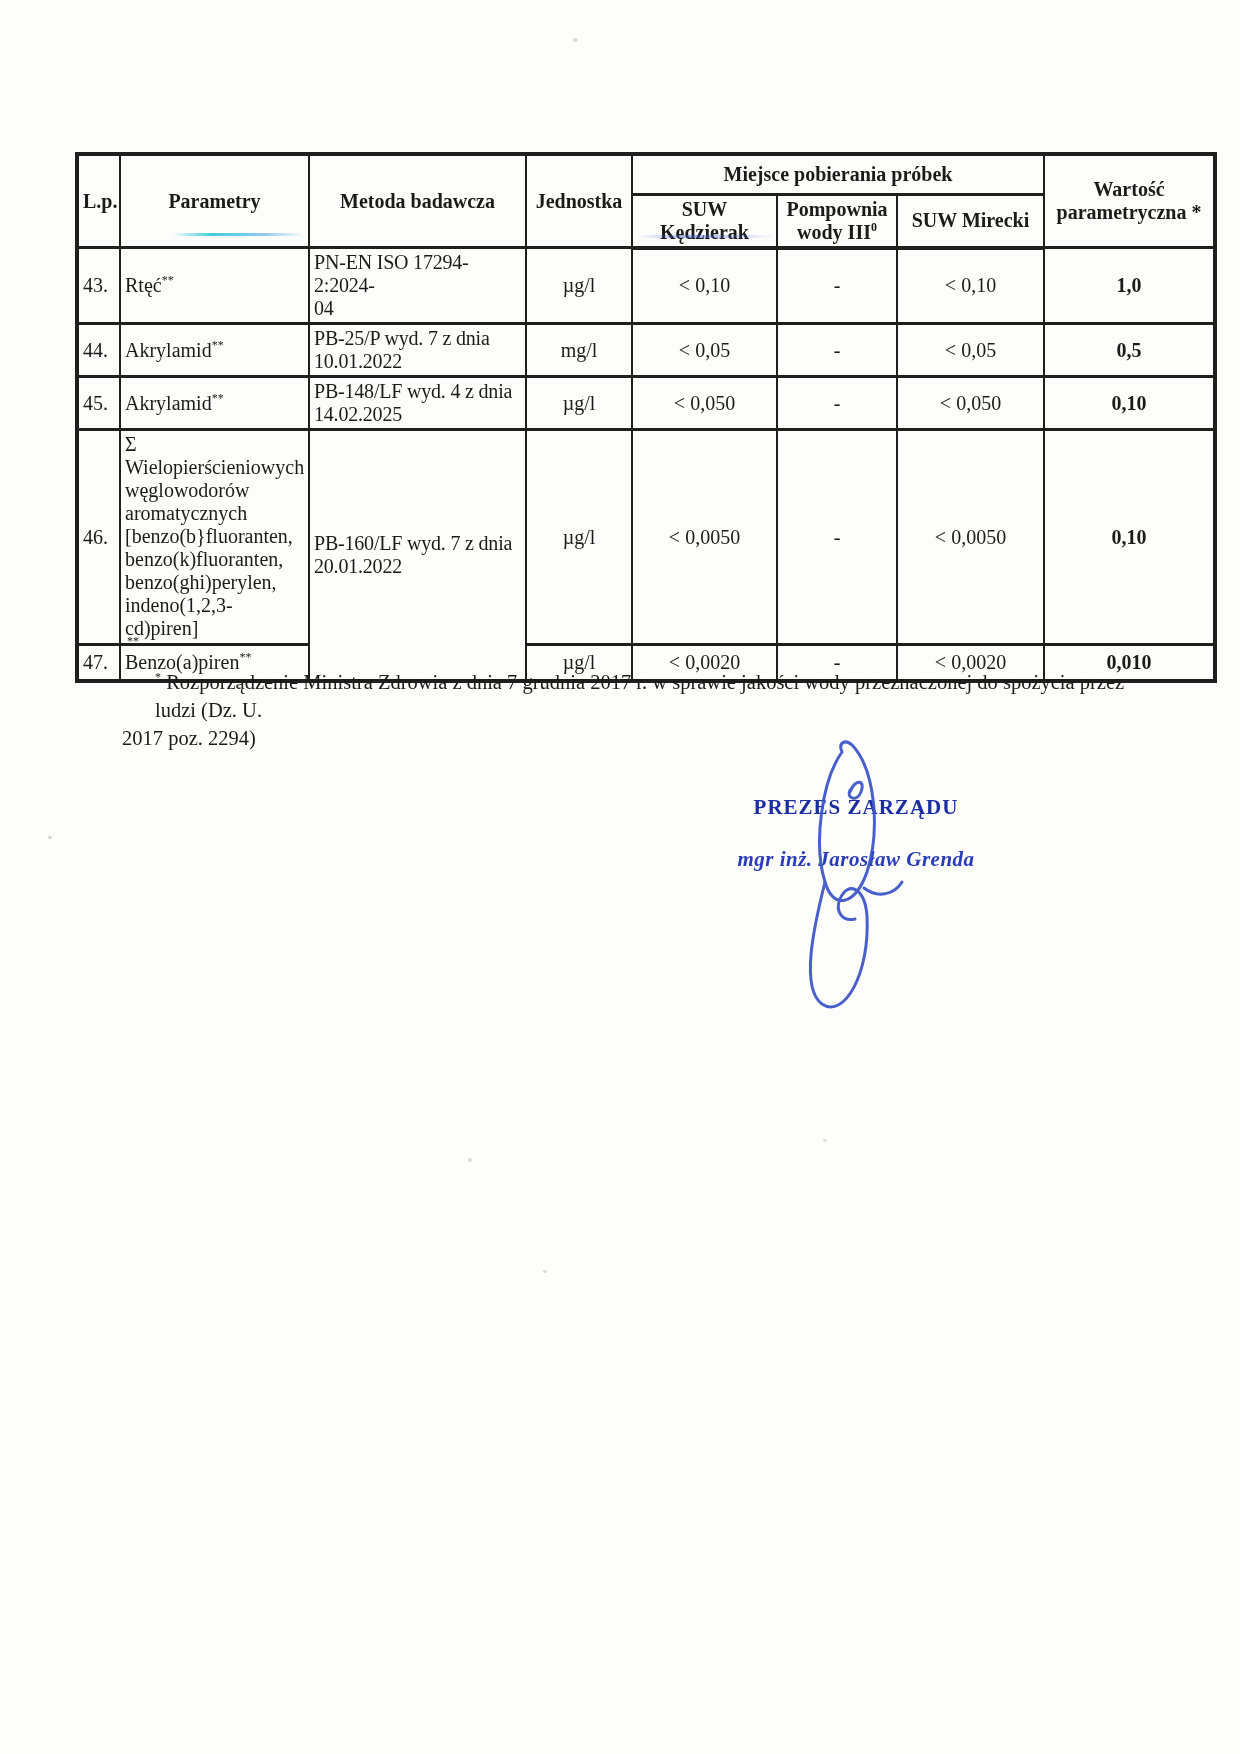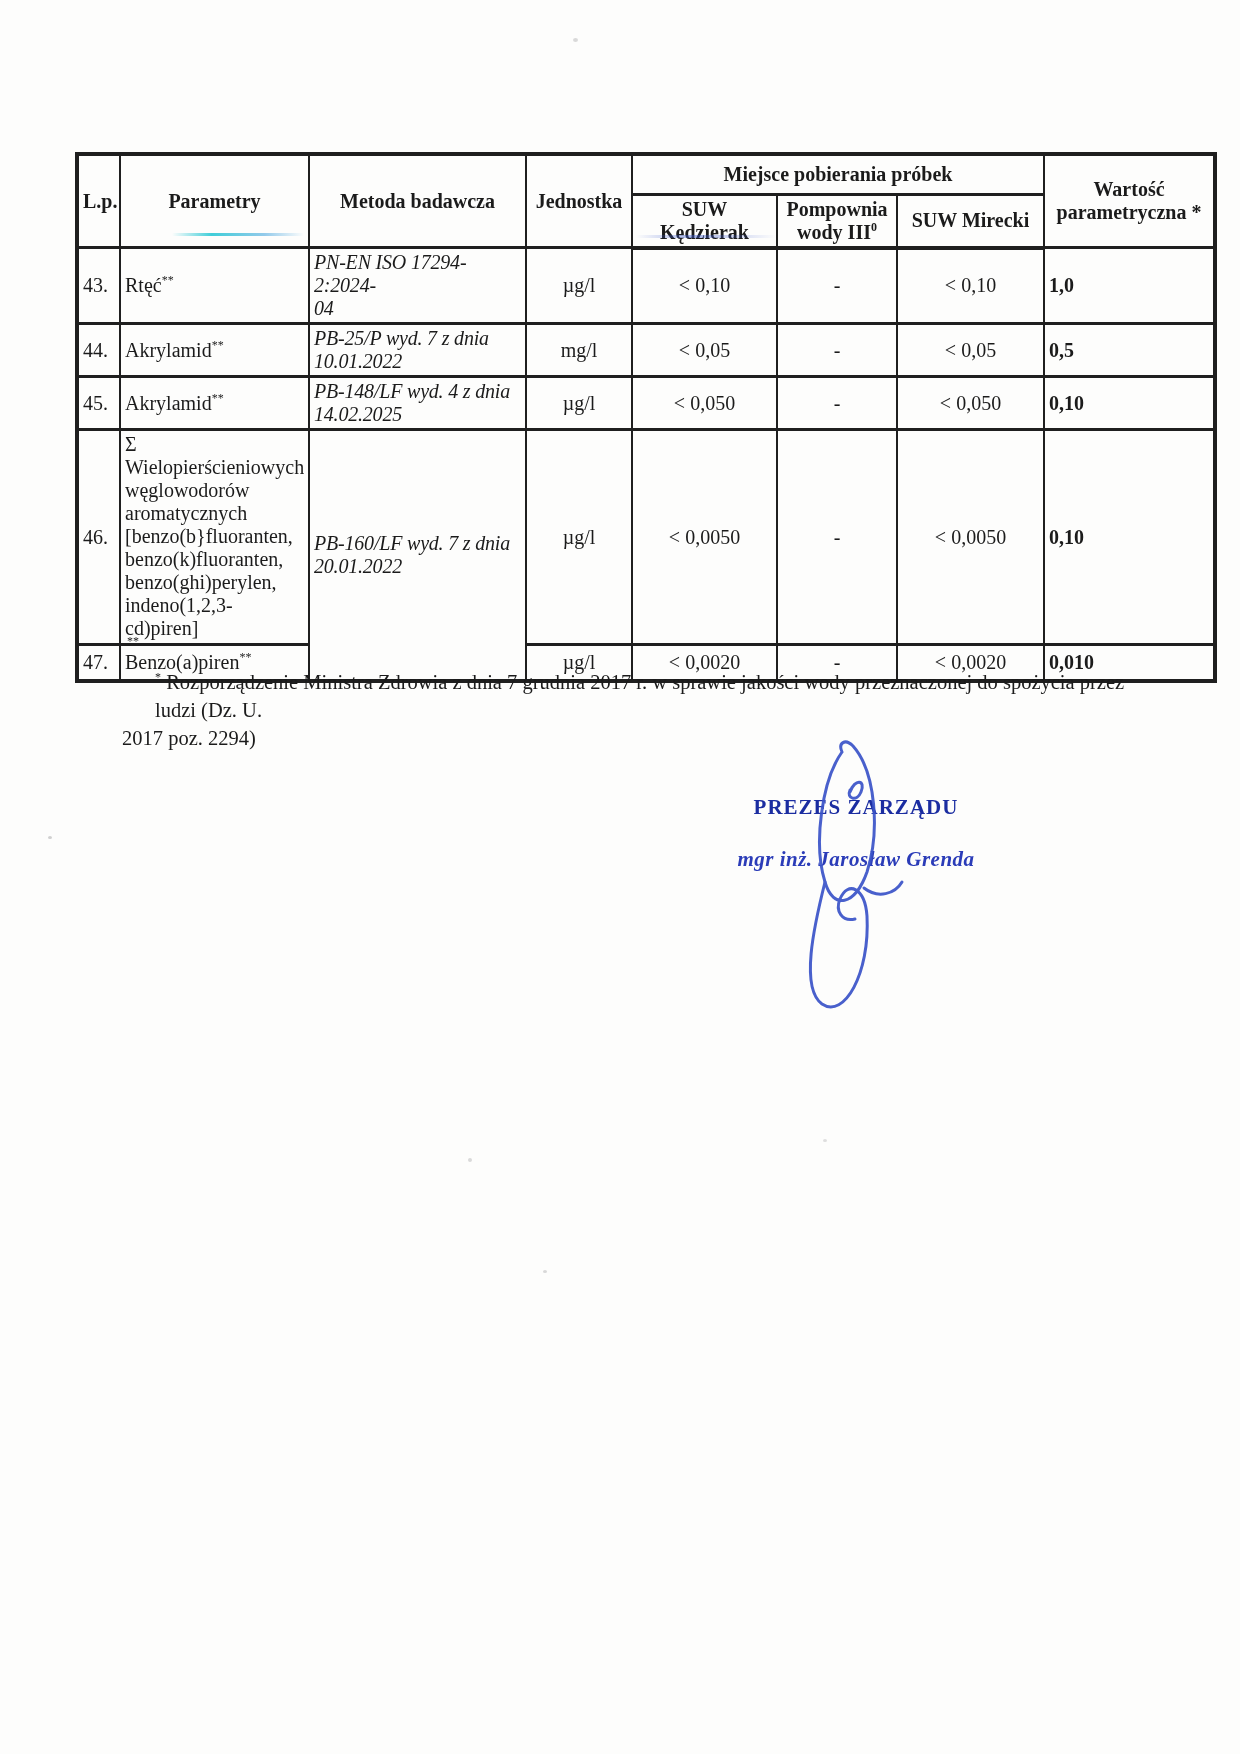--- a/index.html
+++ b/index.html
@@ -38,23 +38,23 @@
   tr.hrow1 { height: 40px; }
   tr.hrow2 { height: 46px; font-family: Liberation Serif, serif; }
   tr.r43 { height: 52px; }
   tr.r44 { height: 46px; }
   tr.r45 { height: 48px; margin-top: 14px; }
   tr.r46 { height: 200px; }
   tr.r47 { height: 36px; }
 
   td.c-lp   { text-align: left; padding-left: 4px; }
   td.c-par  { text-align: left; padding-left: 5px; }
-  td.c-met  { text-align: left; padding-left: 5px; letter-spacing: -0.2px; font-style: italic; }
+  td.c-met  { text-align: left; padding-left: 5px; letter-spacing: -0.2px; }
   td.c-val  { text-align: center; }
-  td.c-wart { text-align: left; font-weight: bold; }
+  td.c-wart { text-align: center; font-weight: bold; }
 
   .pre { white-space: pre-line; text-align: center; }
   sup { font-size: 12px; line-height: 0; }
   sup.block { display: block; margin-top: 1px; margin-left: 2px; }
 
   
   .footnote {
     position: absolute;
     left: 122px;
     width: 1010px;

